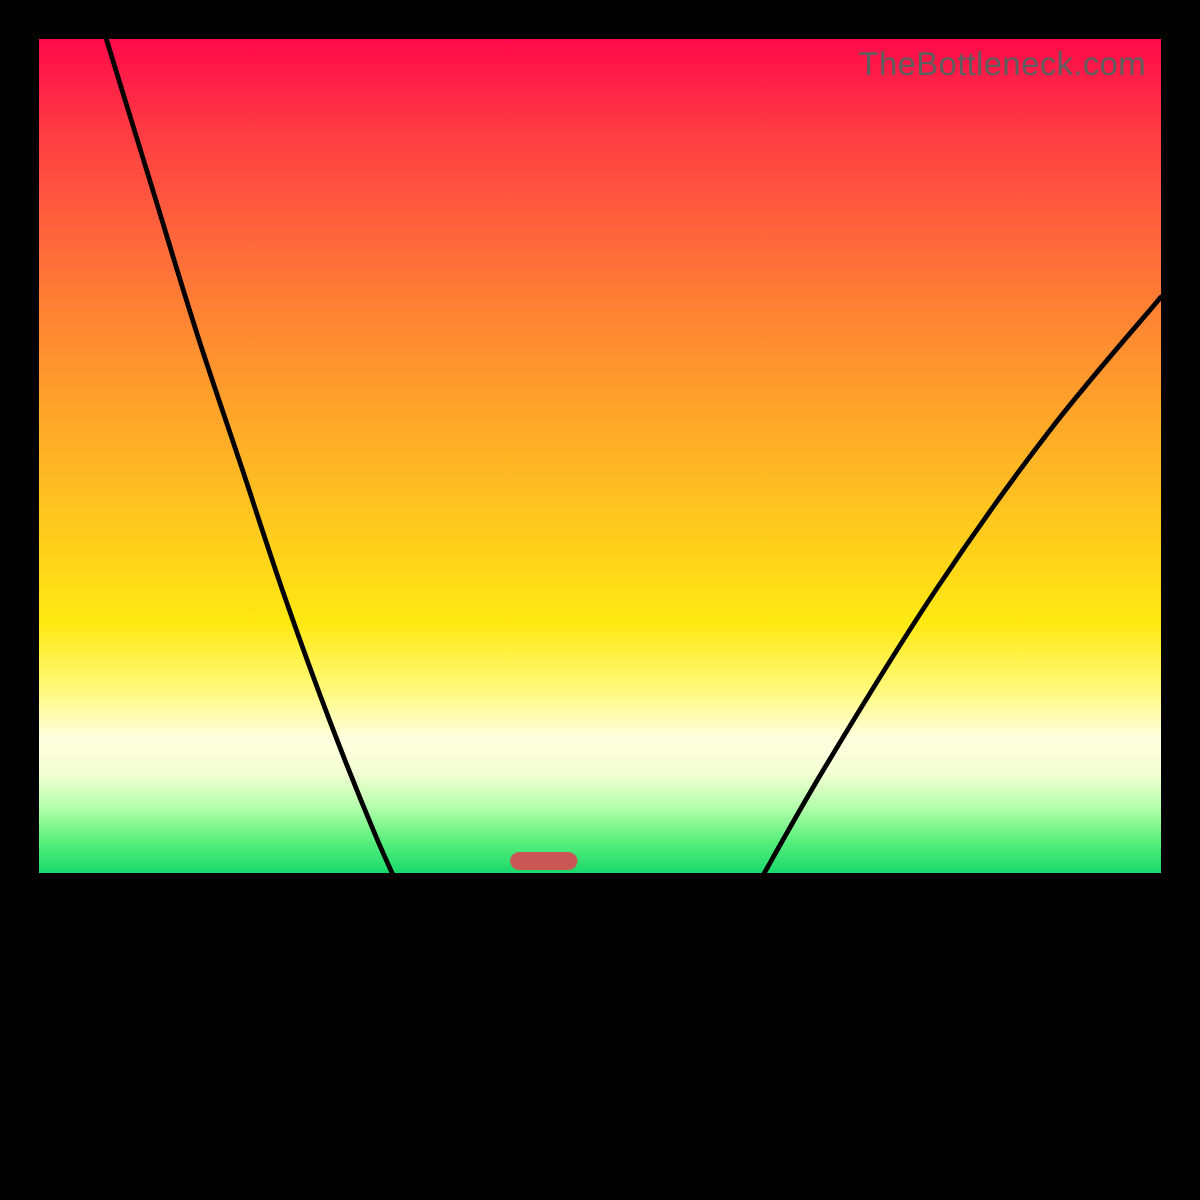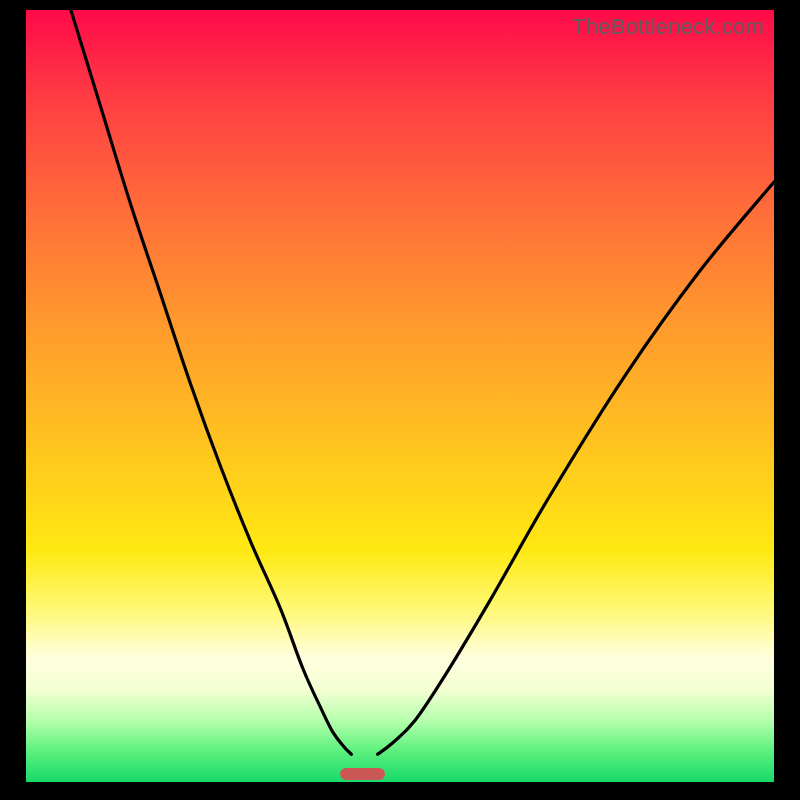--- a/index.html
+++ b/index.html
@@ -7,23 +7,23 @@
     padding: 0;
     width: 800px;
     height: 800px;
     background: #000;
     overflow: hidden;
     font-family: Arial, Helvetica, sans-serif;
   }
   .frame {
     position: absolute;
     left: 26px;
-    top: 10px;
+    top: 26px;
     width: 748px;
-    height: 772px;
+    height: 556px;
     background: linear-gradient(to bottom,
       #ff0a4a 0%,
       #ff3f43 12%,
       #ff6a3a 25%,
       #ff8f30 37%,
       #ffb325 50%,
       #ffd31a 62%,
       #ffe912 70%,
       #fff97a 78%,
       #ffffe0 84%,

